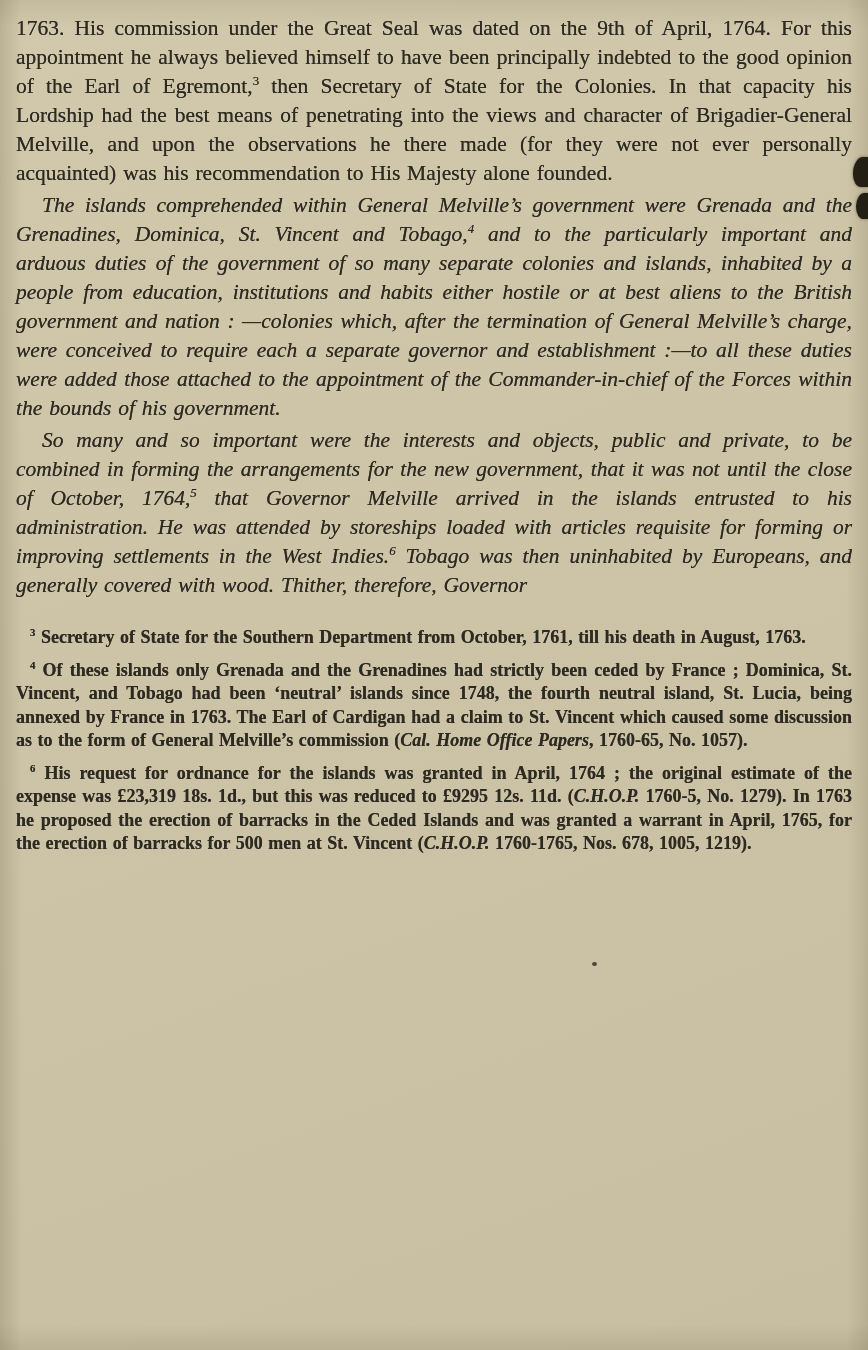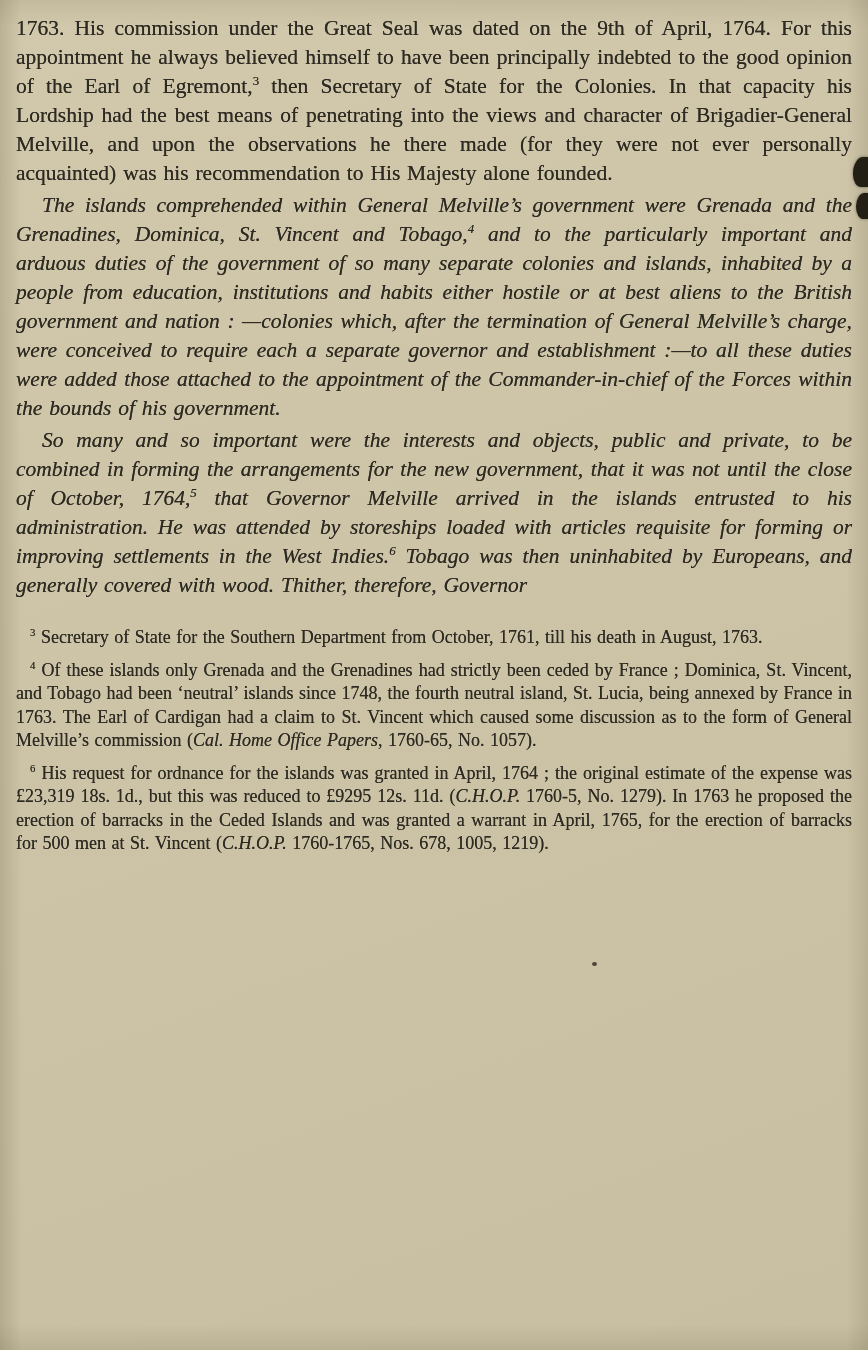--- a/index.html
+++ b/index.html
@@ -30,20 +30,21 @@
   }
   .body-text p.indent{ text-indent:26px;font-style:italic; }
   sup.fn-ref{
     font-size:60%;
     line-height:0;
     vertical-align:super;
     letter-spacing:0;
   }
   .footnotes{
     margin-top:26px;
+    font-weight:bold;
   }
   .footnotes p{
     margin:0 0 9px 0;
     font-size:18px;
     line-height:23.5px;
     text-align:justify;
     text-indent:14px;
     word-spacing:1px;
     text-shadow:0 0 0.4px rgba(45,42,34,0.8);
   }

